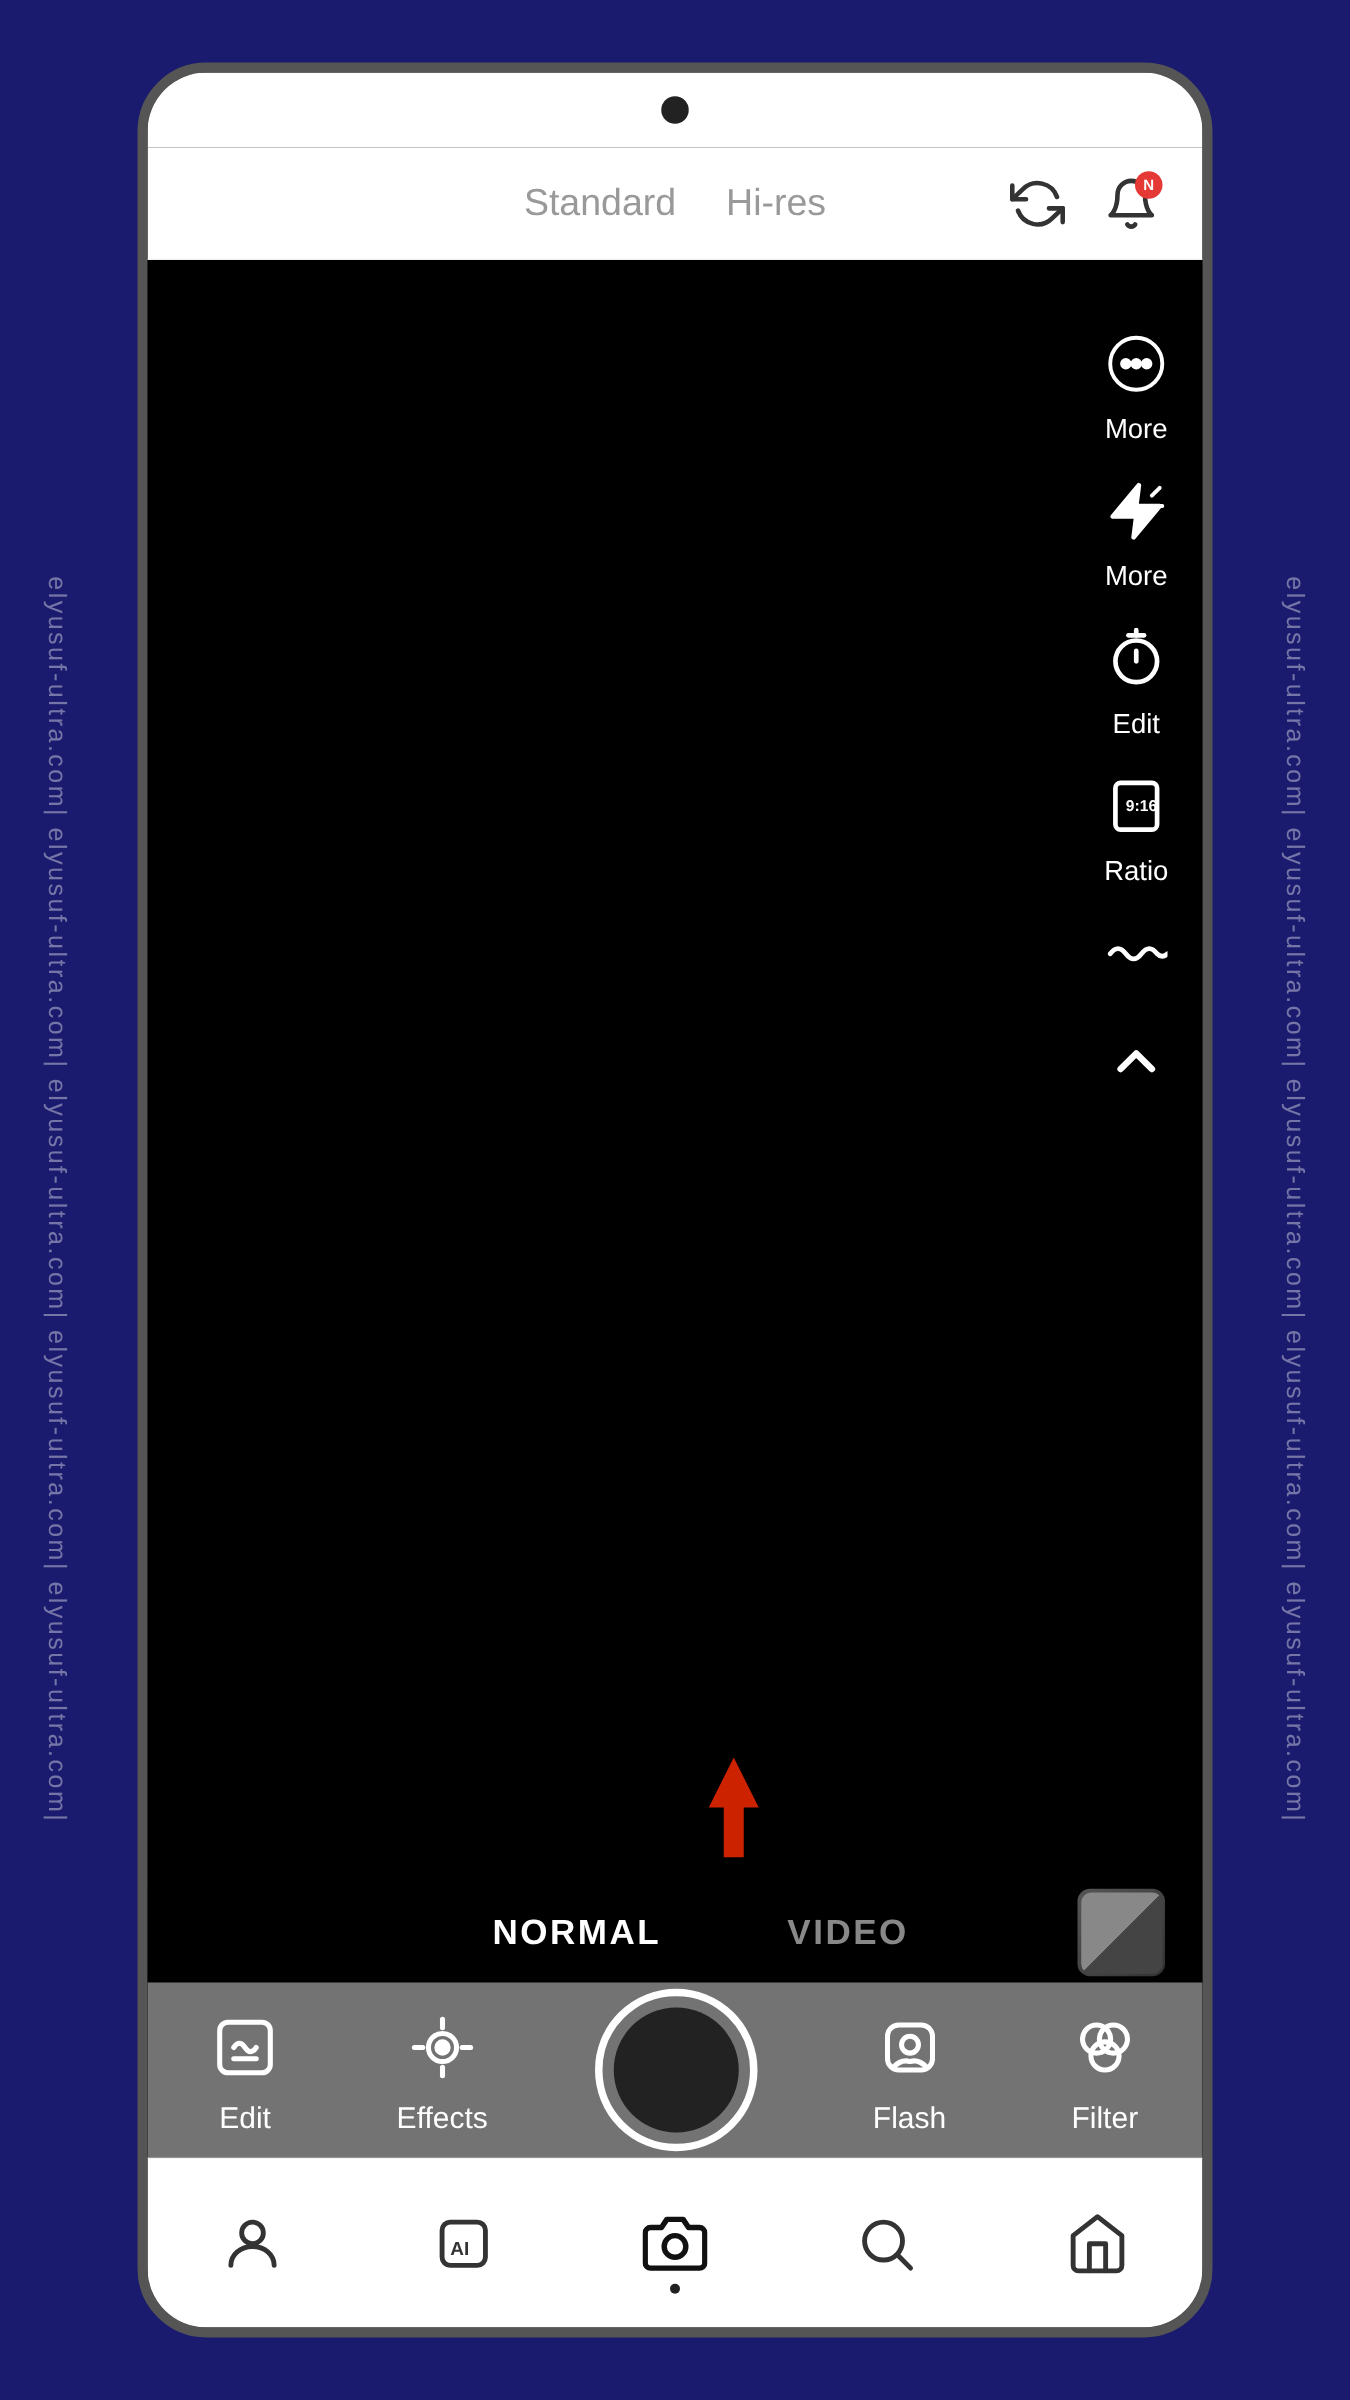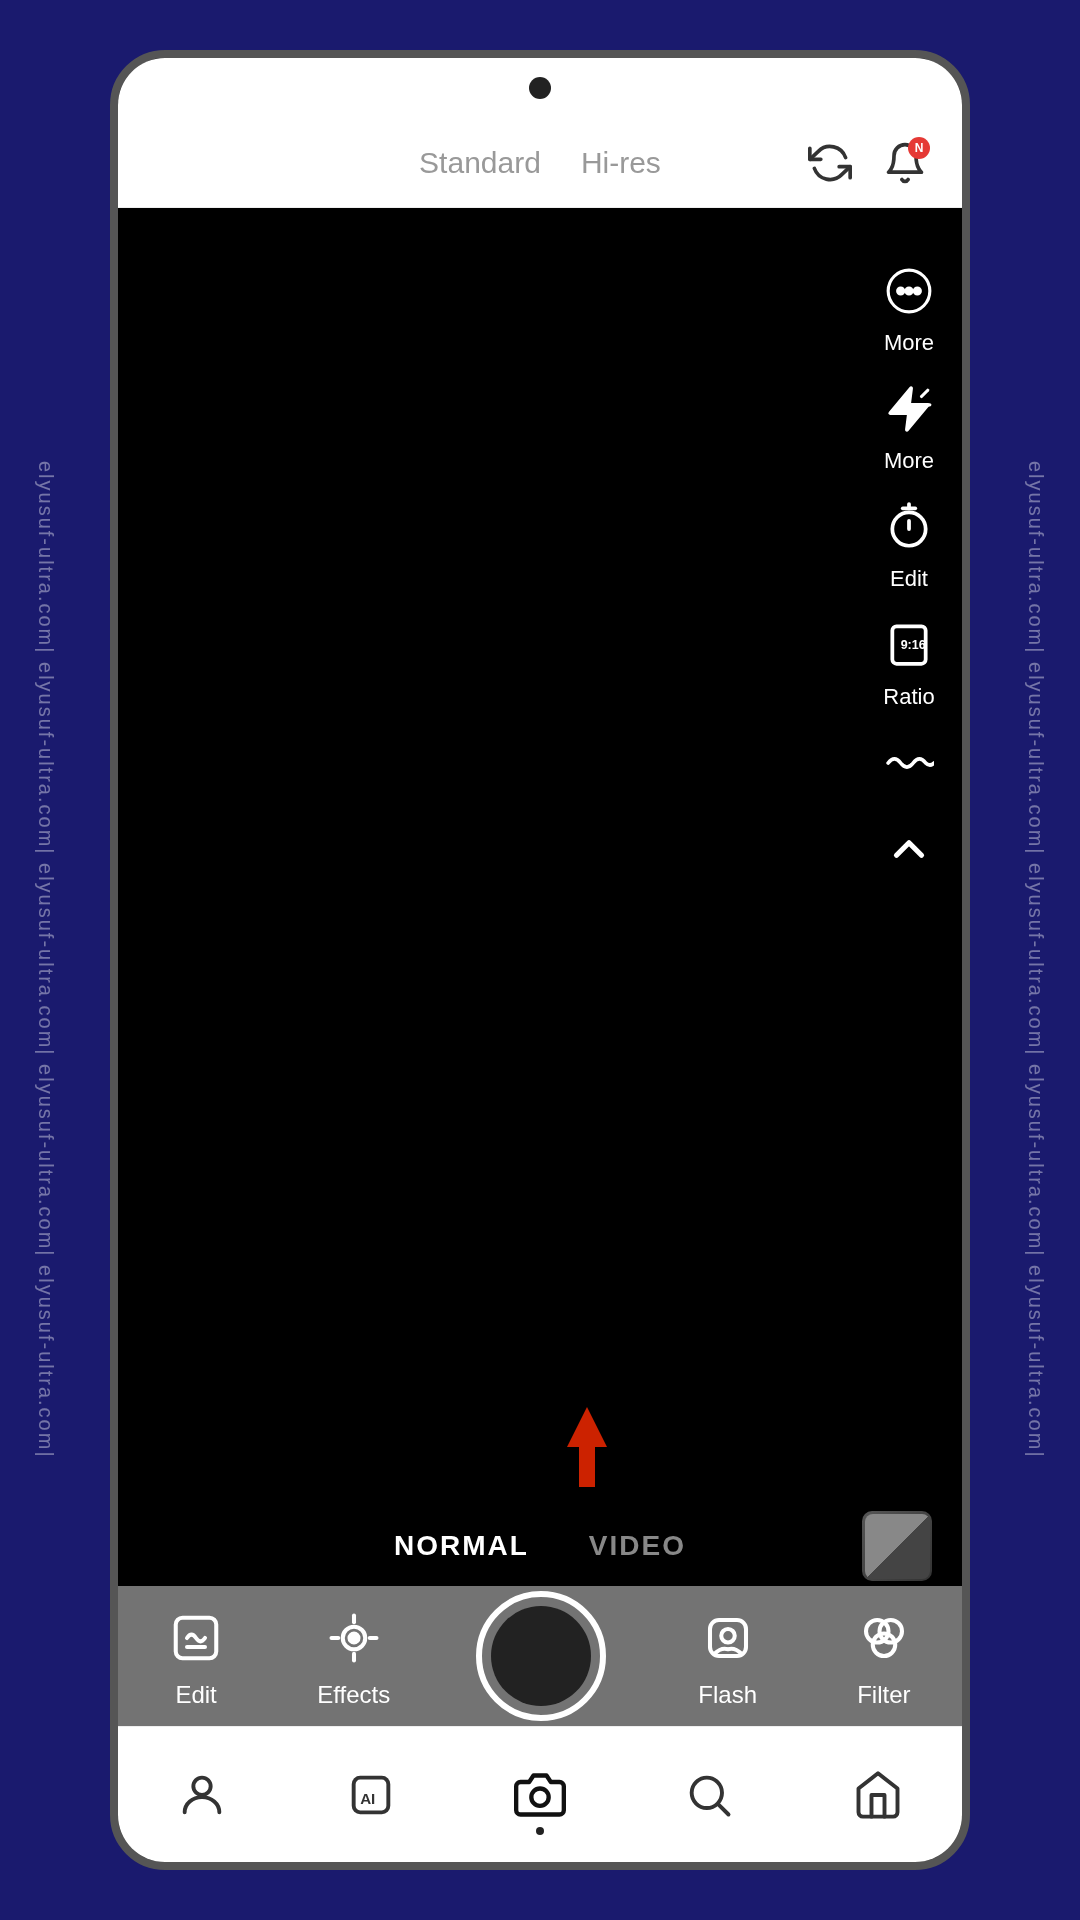--- a/index.html
+++ b/index.html
@@ -181,20 +181,21 @@
     .control-item-icon-only svg {
       width: 50px;
       height: 50px;
     }
     .mode-tab {
       font-size: 28px;
       font-weight: 600;
       color: #888;
       cursor: pointer;
       letter-spacing: 2px;
+      margin-left: 41px;
     }
     .mode-tab.active {
       color: #fff;
     }
     .gallery-thumb {
       width: 70px;
       height: 70px;
       border-radius: 10px;
       background: linear-gradient(135deg, #555, #333);
       overflow: hidden;

